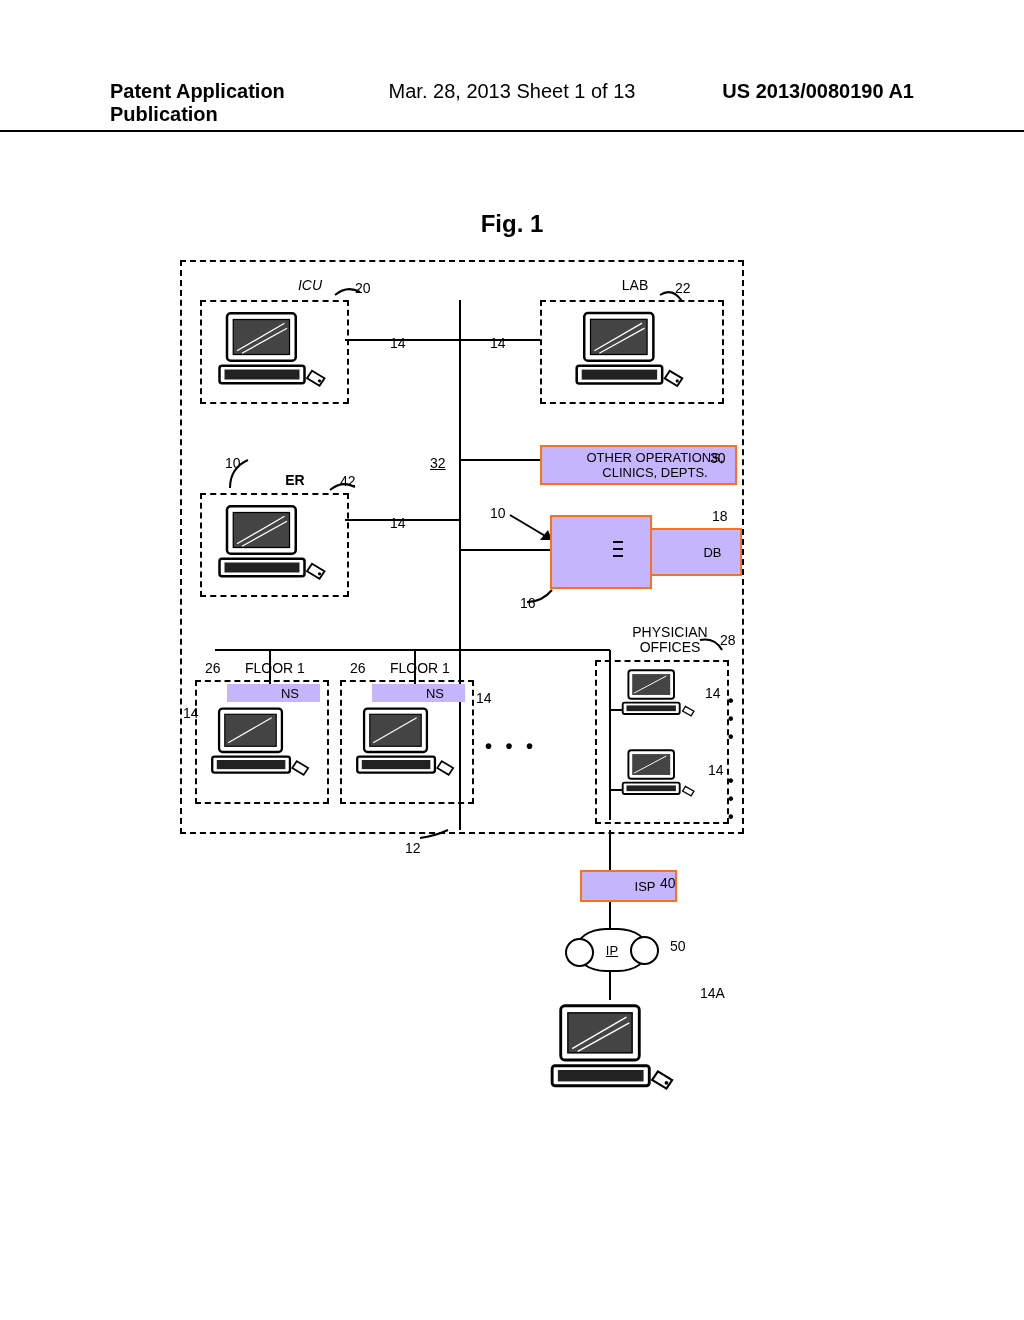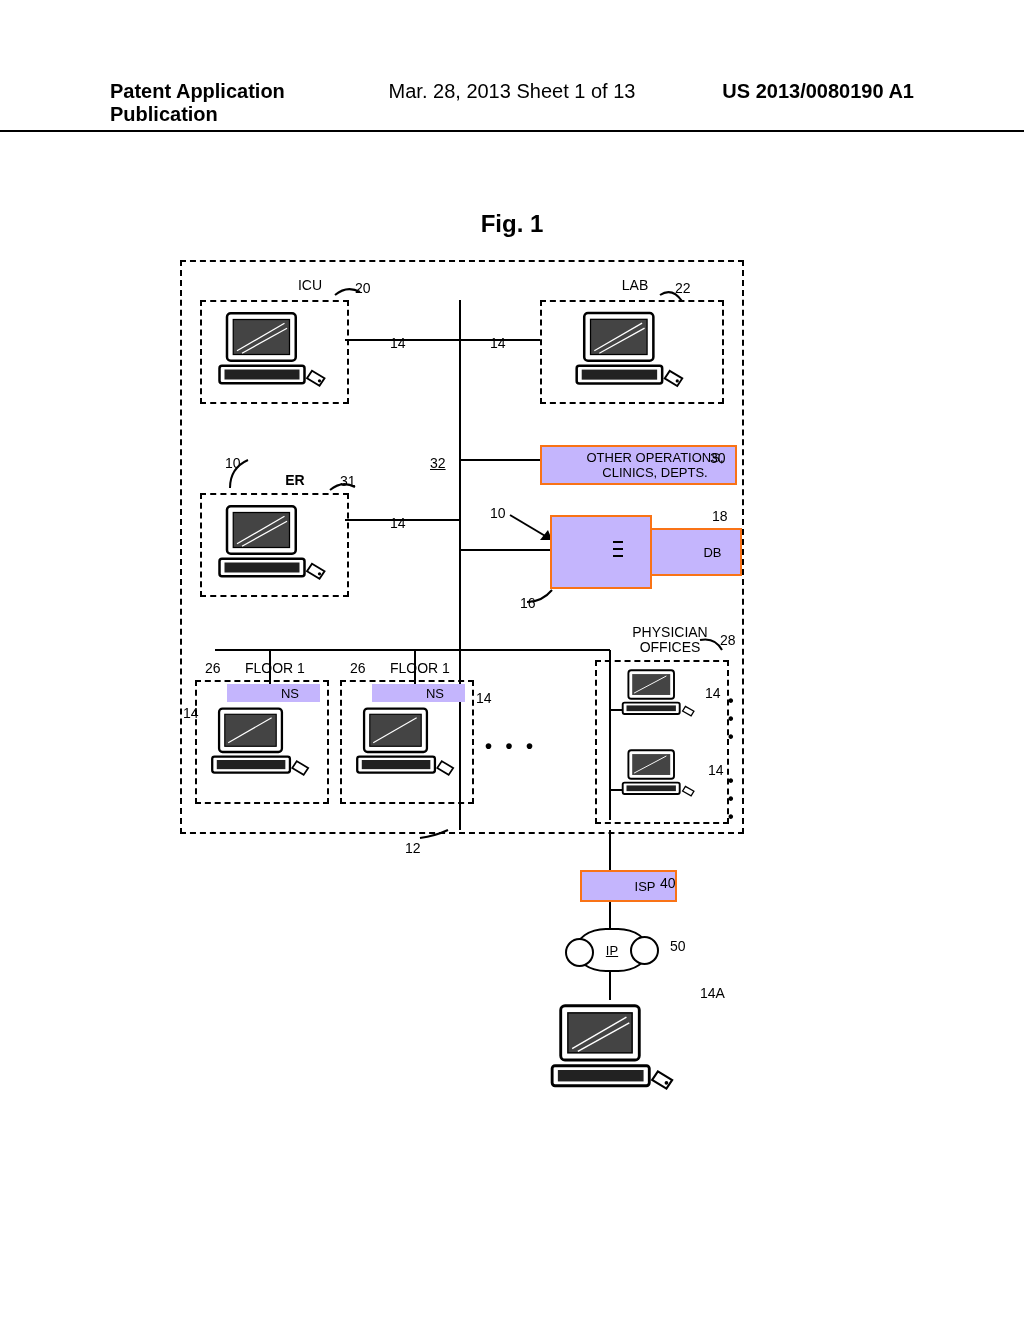--- a/index.html
+++ b/index.html
@@ -148,21 +148,21 @@
       <line x1="330" y1="255" x2="372" y2="280"></line>
       <polygon points="372,280 360,280 368,270" fill="#000"></polygon>
 
       <path d="M372 330 q-10 12 -25 12"></path>
 
       <path d="M240 578 q15 -2 28 -8"></path>
     </svg>
 
     <div class="hospital"></div>
 
-    <div class="label center" style="left:100px; top:18px; width:60px;">ICU</div>
+    <div class="label center" style="left:100px; top:18px; width:60px;font-style:italic;">ICU</div>
     <div class="label" style="left:175px; top:20px;">20</div>
     <div class="box" style="left:20px; top:40px; width:145px; height:100px;">
       <svg viewBox="0 0 100 70" width="125" height="88" style="position:absolute;left:10px;top:6px">
         <rect x="12" y="4" width="55" height="38" rx="3" fill="#fff" stroke="#000" stroke-width="2"></rect>
         <rect x="17" y="9" width="45" height="28" fill="#444" stroke="#000"></rect>
         <line x1="20" y1="34" x2="58" y2="12" stroke="#fff"></line>
         <line x1="24" y1="36" x2="60" y2="16" stroke="#fff"></line>
         <rect x="6" y="46" width="68" height="14" rx="2" fill="#fff" stroke="#000" stroke-width="2"></rect>
         <rect x="10" y="49" width="60" height="8" fill="#222"></rect>
         <path d="M80 50 l10 6 l-4 6 l-10 -6 z" fill="#fff" stroke="#000" stroke-width="1.5"></path>
@@ -188,21 +188,21 @@
     <div class="label" style="left:310px; top:75px;">14</div>
 
     <div class="label" style="left:45px; top:195px;">10</div>
     <div class="label" style="left:250px; top:195px;text-decoration:underline;">32</div>
 
     <div class="solidbox" style="left:360px; top:185px; width:160px; height:36px; white-space:pre-line;">OTHER OPERATIONS,
 CLINICS, DEPTS.</div>
     <div class="label" style="left:530px; top:190px;">30</div>
 
     <div class="label center" style="left:95px; top:213px; width:40px;font-weight:bold;">ER</div>
-    <div class="label" style="left:160px; top:213px;">31</div>
+    <div class="label" style="left:160px; top:213px;">42</div>
     <div class="box" style="left:20px; top:233px; width:145px; height:100px;">
       <svg viewBox="0 0 100 70" width="125" height="88" style="position:absolute;left:10px;top:6px">
         <rect x="12" y="4" width="55" height="38" rx="3" fill="#fff" stroke="#000" stroke-width="2"></rect>
         <rect x="17" y="9" width="45" height="28" fill="#444" stroke="#000"></rect>
         <line x1="20" y1="34" x2="58" y2="12" stroke="#fff"></line>
         <line x1="24" y1="36" x2="60" y2="16" stroke="#fff"></line>
         <rect x="6" y="46" width="68" height="14" rx="2" fill="#fff" stroke="#000" stroke-width="2"></rect>
         <rect x="10" y="49" width="60" height="8" fill="#222"></rect>
         <path d="M80 50 l10 6 l-4 6 l-10 -6 z" fill="#fff" stroke="#000" stroke-width="1.5"></path>
         <circle cx="86" cy="58" r="1.3" fill="#000"></circle>

